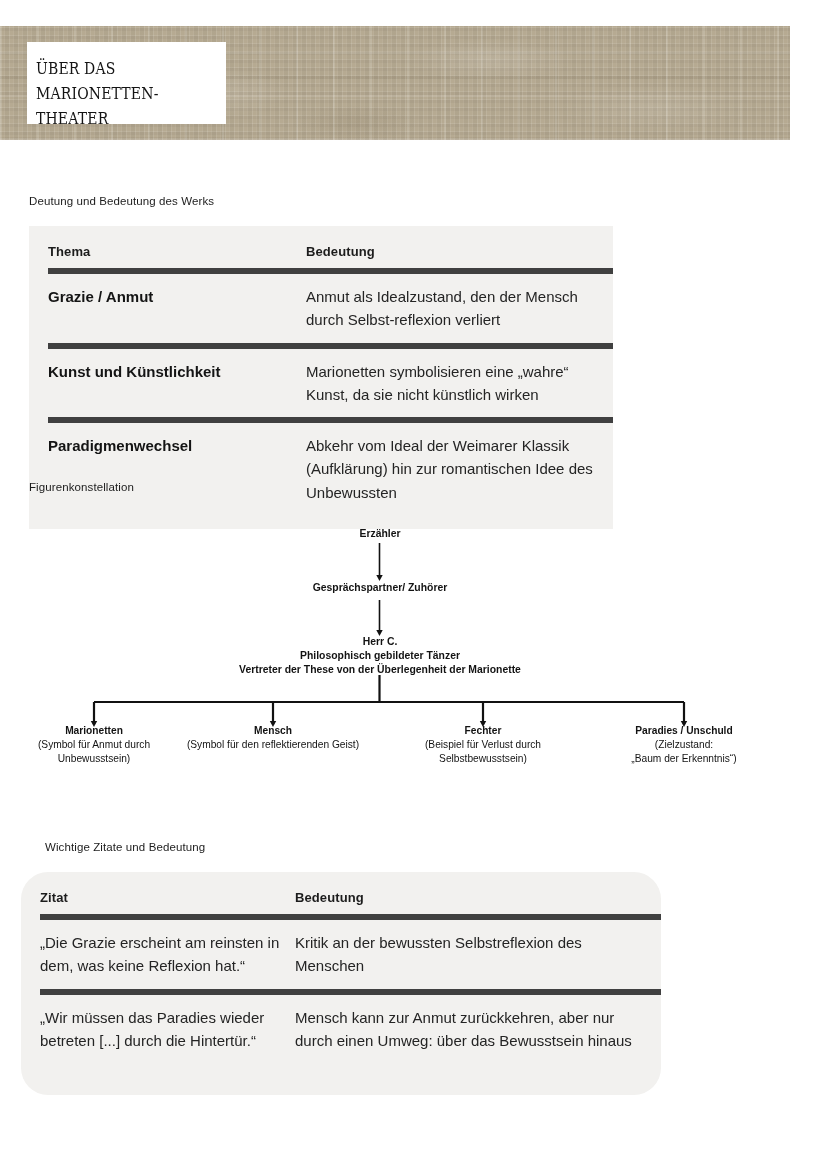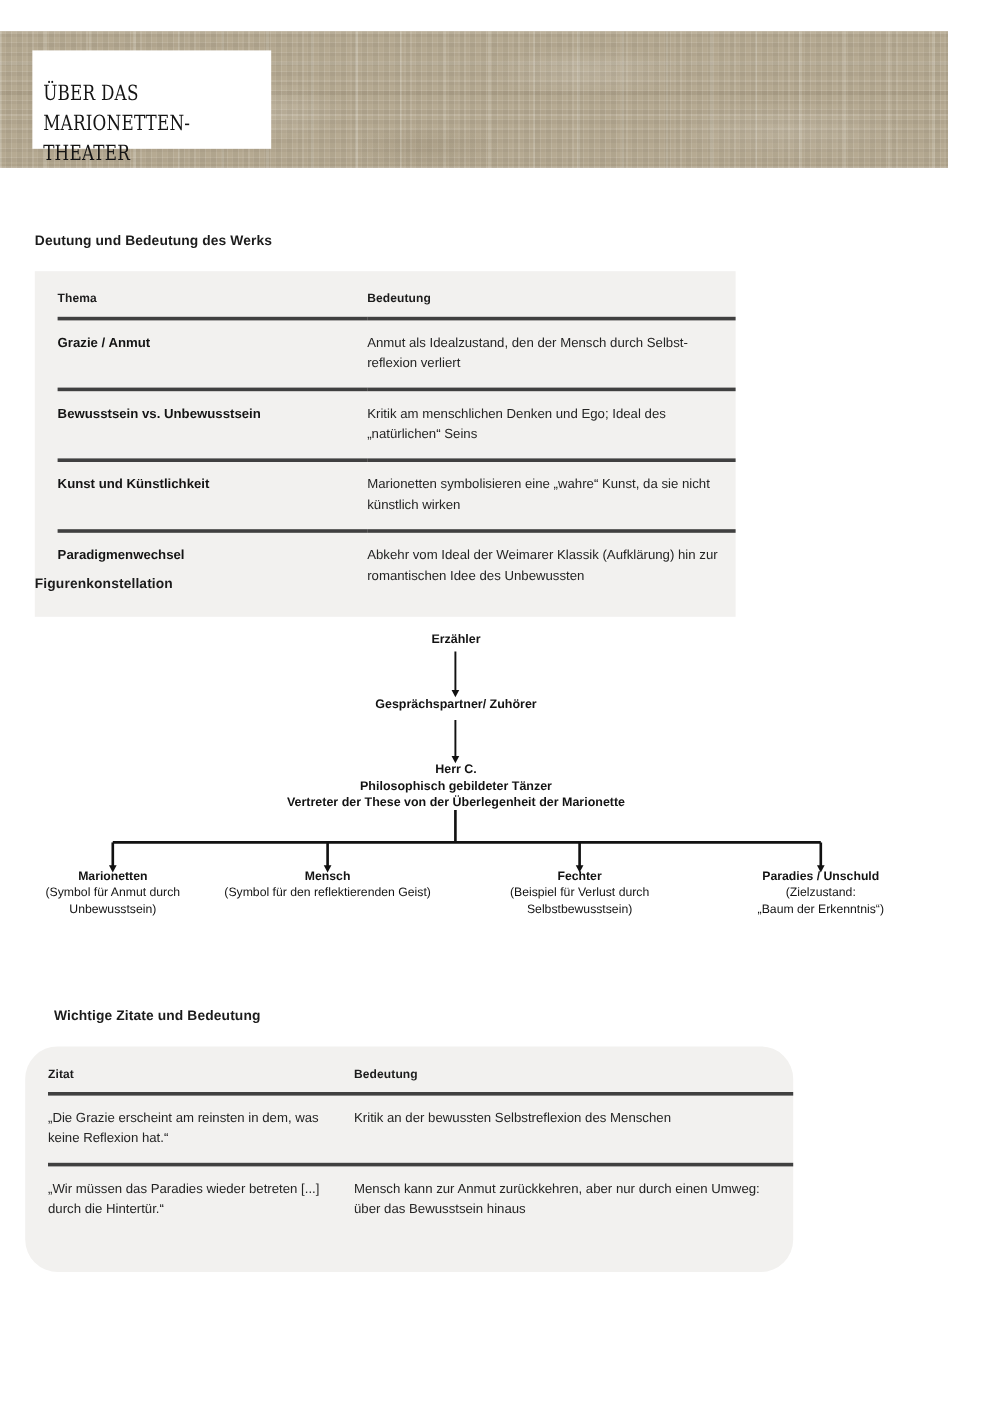--- a/index.html
+++ b/index.html
@@ -61,71 +61,71 @@
 
   .title-card {
     position: absolute;
     left: 27px;
     top: 42px;
     width: 199px;
     height: 82px;
     background: #ffffff;
     z-index: 3;
     box-sizing: border-box;
-    padding: 24px 0 0 9px;
+    padding: 14px 0 0 9px;
   }
   .title-card .line {
     font-family: "DejaVu Serif", serif;
     font-weight: 400;
     font-size: 17.5px;
     line-height: 25px;
     letter-spacing: 0.2px;
     color: #141414;
     transform: scaleX(0.80);
     transform-origin: left center;
     white-space: nowrap;
   }
 
   
   .section-heading {
     position: absolute;
     font-size: 11.5px;
-    font-weight: bold;
+    font-weight: normal;
     color: #1c1c1c;
     letter-spacing: 0.1px;
     white-space: nowrap;
   }
 
   
   .table-card {
     position: absolute;
     background: #f2f1ef;
   }
   .tbl {
     width: 100%;
     border-collapse: collapse;
     table-layout: fixed;
   }
   .tbl th {
     text-align: left;
-    font-size: 10px;
+    font-size: 13px;
     font-weight: bold;
     color: #1c1c1c;
     padding: 0 8px 9px 0;
     vertical-align: top;
     letter-spacing: 0.1px;
   }
   .tbl td {
     text-align: left;
-    font-size: 11px;
+    font-size: 15px;
     color: #242424;
     padding: 11px 10px 11px 0;
     vertical-align: top;
     line-height: 1.55;
-    border-top: 3px solid #404040;
+    border-top: 6px solid #404040;
   }
   .tbl td.key-bold {
     font-weight: bold;
     color: #141414;
   }
   .col-a { width: 258px; }
   .col-b { width: auto; }
 
   #table-themes { left: 29px; top: 226px; width: 584px; padding: 18px 0 14px 19px; box-sizing: border-box; }
   #table-quotes { left: 21px; top: 872px; width: 640px; padding: 18px 0 32px 19px; box-sizing: border-box; border-radius: 27px; }
@@ -186,24 +186,20 @@
         <th>Thema</th>
         <th>Bedeutung</th>
       </tr>
     </thead>
     <tbody>
       <tr>
         <td class="key-bold">Grazie / Anmut</td>
         <td>Anmut als Idealzustand, den der Mensch durch Selbst-reflexion verliert</td>
       </tr>
       <tr>
-        <td class="key-bold">Bewusstsein vs. Unbewusstsein</td>
-        <td>Kritik am menschlichen Denken und Ego; Ideal des „natürlichen“ Seins</td>
-      </tr>
-      <tr>
         <td class="key-bold">Kunst und Künstlichkeit</td>
         <td>Marionetten symbolisieren eine „wahre“ Kunst, da sie nicht künstlich wirken</td>
       </tr>
       <tr>
         <td class="key-bold">Paradigmenwechsel</td>
         <td>Abkehr vom Ideal der Weimarer Klassik (Aufklärung) hin zur romantischen Idee des Unbewussten</td>
       </tr>
     </tbody>
   </table>
 </div>

